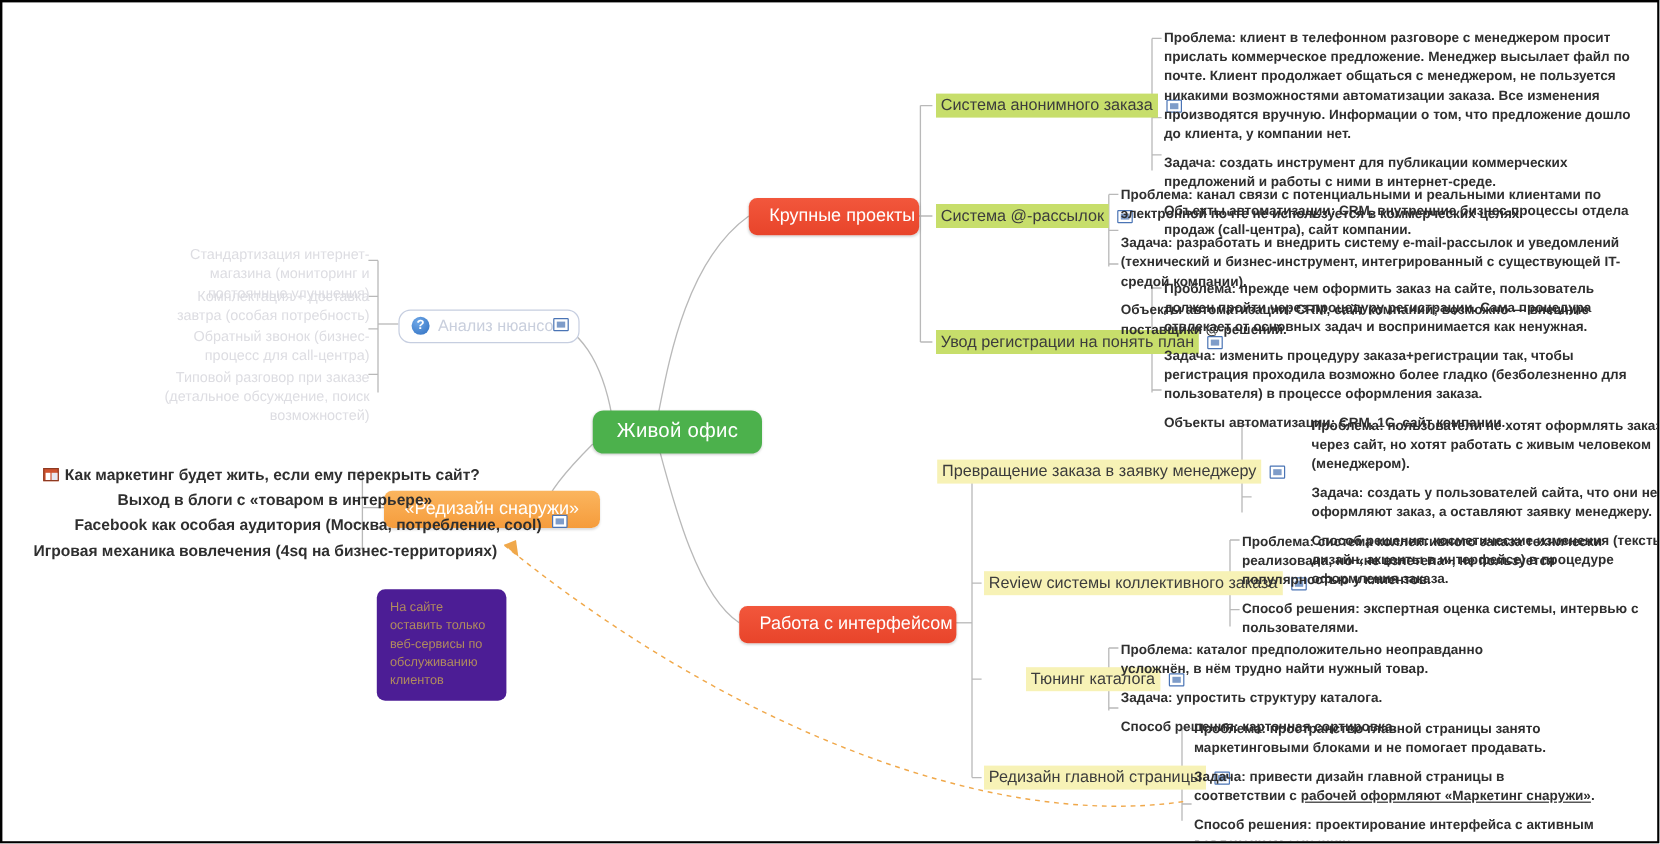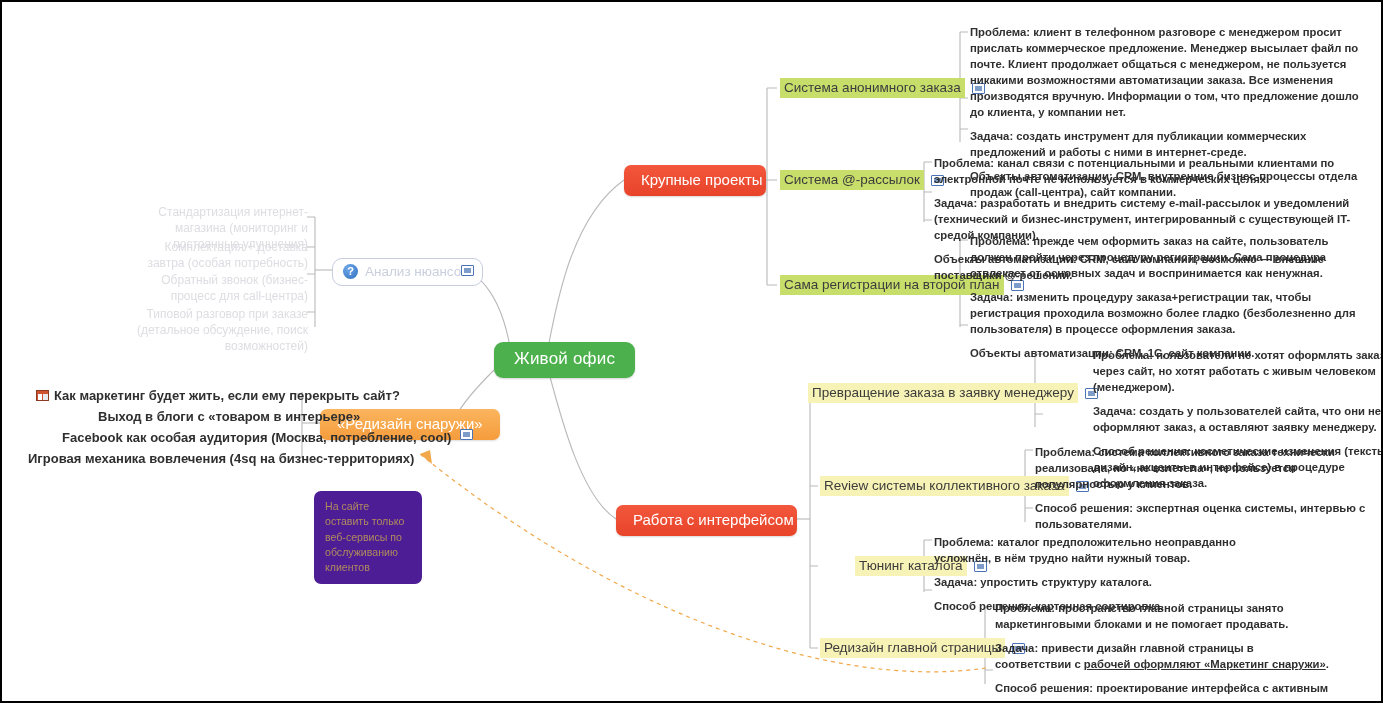--- a/index.html
+++ b/index.html
@@ -282,25 +282,25 @@
     <span class="txt">Система анонимного заказа</span>
     <span class="note-icon"></span>
   </div>
 
   <div class="node sub green" style="left:778px; top:168px;">
     <span class="txt">Система @-рассылок</span>
     <span class="note-icon"></span>
   </div>
 
   <div class="node sub green" style="left:778px; top:273px;">
-    <span class="txt">Сама регистрации на второй план</span>
-    <span class="note-icon"></span>
-  </div>
-
-  <div class="node sub yellow" style="left:806px; top:381px;">
+    <span class="txt">Увод регистрации на понять план</span>
+    <span class="note-icon"></span>
+  </div>
+
+  <div class="node sub yellow" style="left:779px; top:381px;">
     <span class="txt">Превращение заказа в заявку менеджеру</span>
     <span class="note-icon"></span>
   </div>
 
   <div class="node sub yellow" style="left:818px; top:474px;">
     <span class="txt">Review системы коллективного заказа</span>
     <span class="note-icon"></span>
   </div>
 
   <div class="node sub yellow" style="left:853px; top:554px;justify-content:flex-end;">

